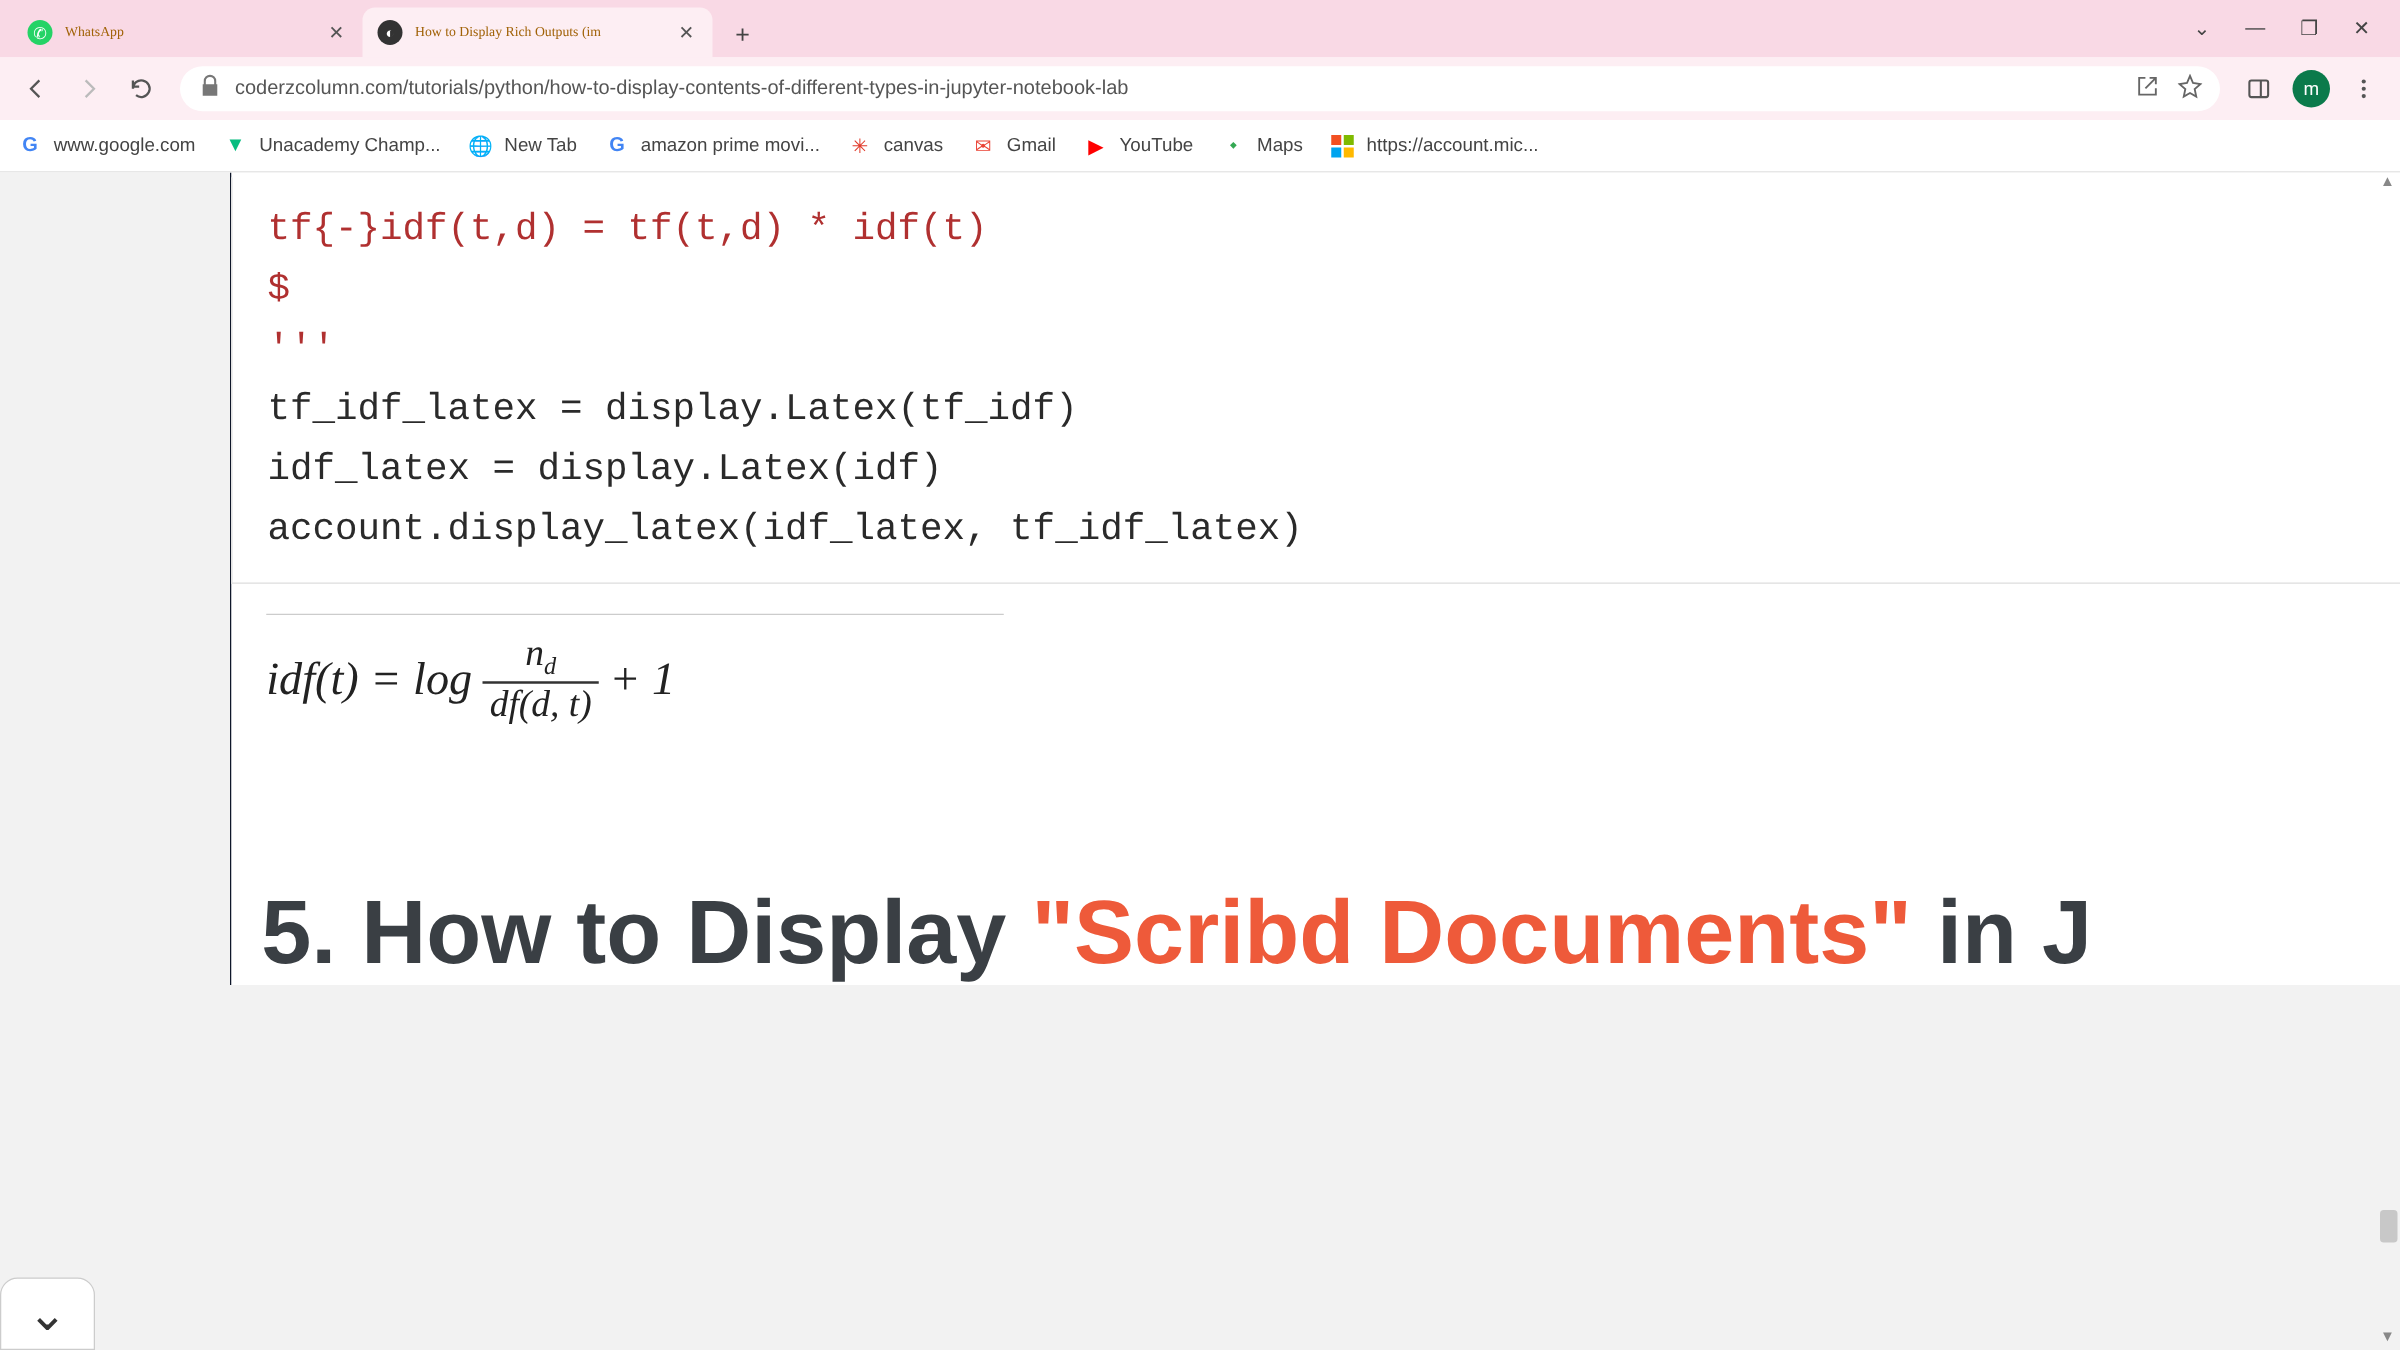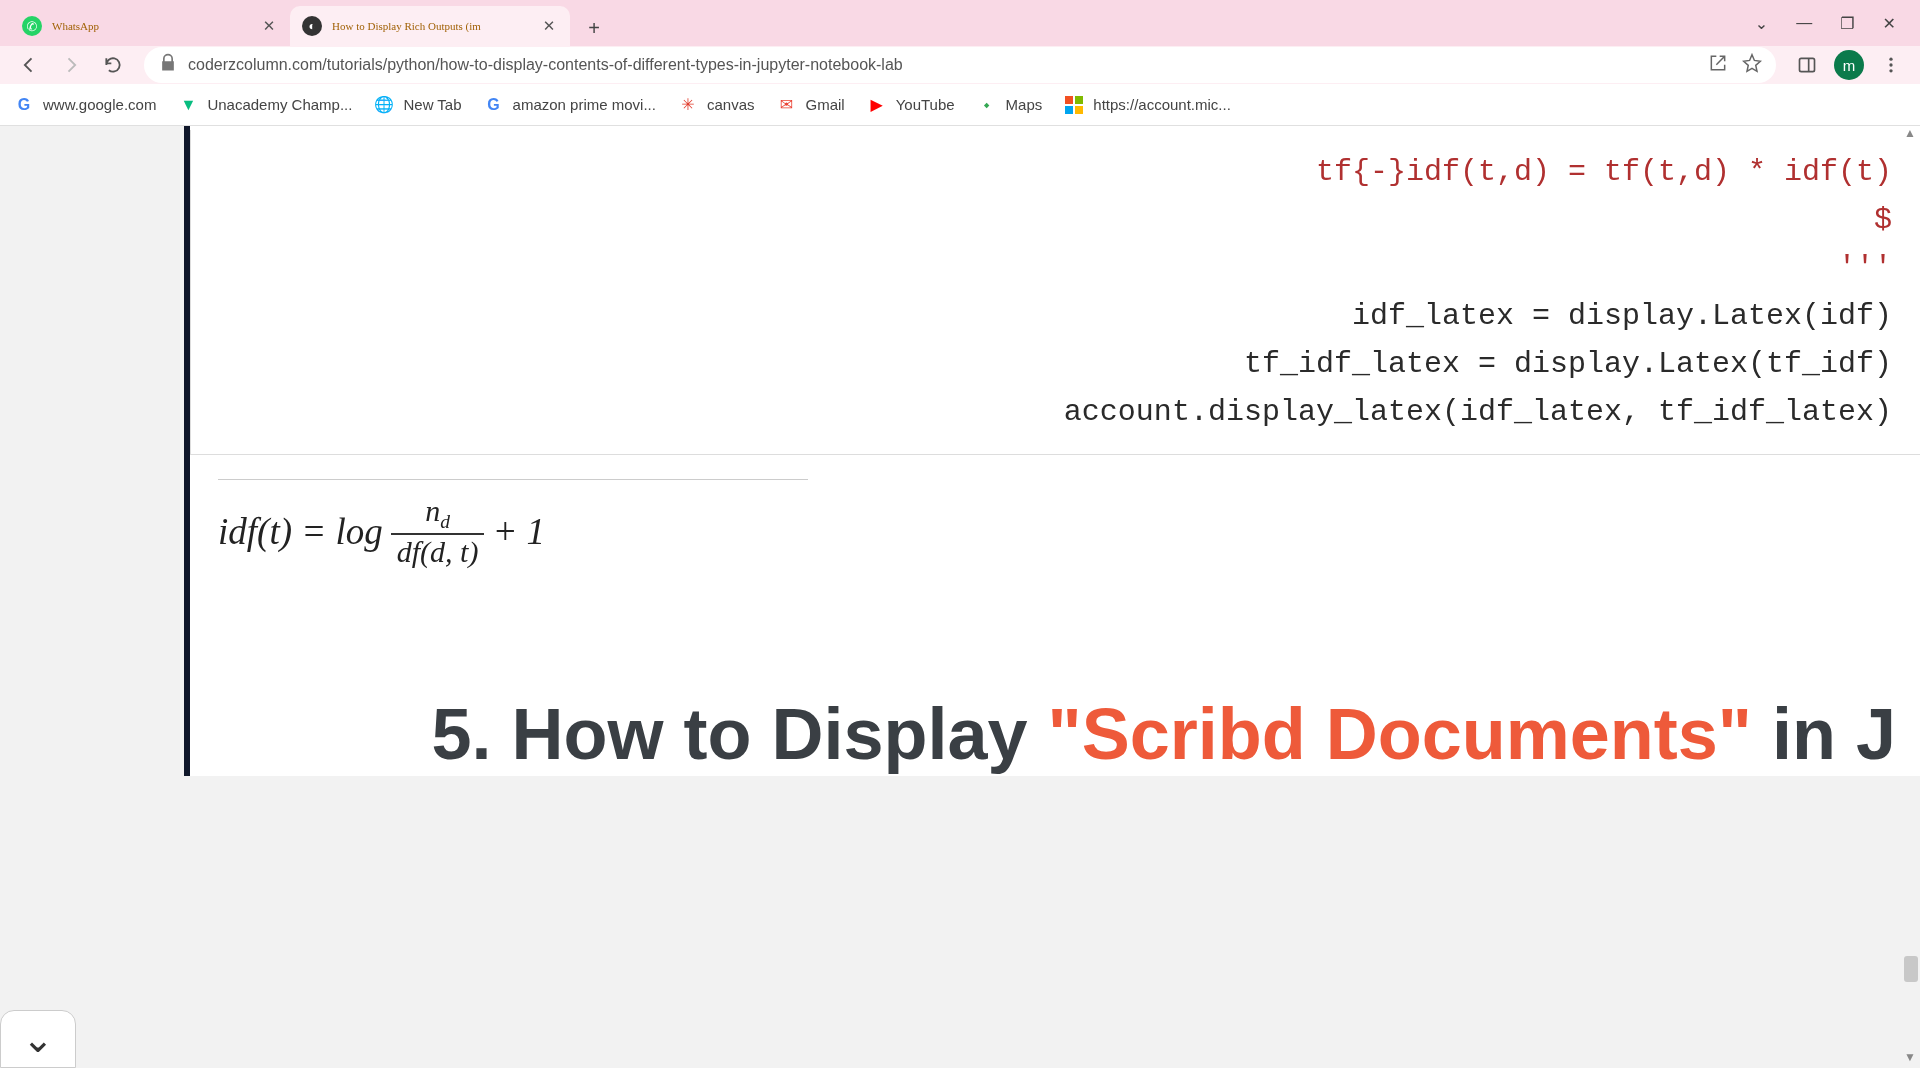--- a/index.html
+++ b/index.html
@@ -8,34 +8,34 @@
     .tab-bar { background: #f9d9e5; height: 46px; display: flex; align-items: flex-end; padding-left: 10px; }
     .tab { height: 40px; display: flex; align-items: center; padding: 0 12px; border-radius: 10px 10px 0 0; min-width: 280px; max-width: 310px; position: relative; cursor: pointer; }
     .tab.inactive { background: transparent; }
     .tab.active { background: #fdeef3; }
     .tab-favicon { width: 20px; height: 20px; margin-right: 10px; display: flex; align-items: center; justify-content: center; font-size: 16px; border-radius: 50%; }
     .tab-title { flex: 1; font-size: 11px; color: #a16207; white-space: nowrap; overflow: hidden; text-overflow: ellipsis; font-family: Liberation Serif, serif; }
     .tab-close { width: 18px; height: 18px; display: flex; align-items: center; justify-content: center; color: #555; font-size: 15px; cursor: pointer; }
     .new-tab { width: 36px; height: 36px; display: flex; align-items: center; justify-content: center; color: #444; font-size: 20px; cursor: pointer; margin-left: 6px; }
     .window-controls { position: absolute; right: 0; top: 0; height: 46px; display: flex; align-items: center; gap: 28px; padding-right: 24px; }
     .window-btn { cursor: pointer; color: #444; }
-    .nav-bar { background: #fdeef3; height: 38px; display: flex; align-items: center; padding: 0 12px; gap: 8px; }
+    .nav-bar { background: #fdeef3; height: 50px; display: flex; align-items: center; padding: 0 12px; gap: 8px; }
     .nav-icon { width: 34px; height: 34px; display: flex; align-items: center; justify-content: center; cursor: pointer; color: #555; border-radius: 50%; }
     .nav-icon.disabled { color: #aaa; cursor: default; }
     .url-bar { flex: 1; background: #fff; border-radius: 20px; height: 36px; display: flex; align-items: center; padding: 0 14px; margin: 0 6px; }
     .lock-icon { color: #666; margin-right: 10px; }
     .url-text { flex: 1; font-size: 16px; color: #555; }
     .url-actions { display: flex; gap: 14px; align-items: center; color: #666; }
     .right-nav { display: flex; align-items: center; gap: 10px; }
     .profile-badge { width: 30px; height: 30px; background: #0b7a4b; color: #fff; border-radius: 50%; display: flex; align-items: center; justify-content: center; font-size: 15px; }
     .bookmark-bar { background: #fff; height: 42px; border-bottom: 1px solid #e0e0e0; display: flex; align-items: center; padding: 0 14px; gap: 22px; }
     .bookmark-item { display: flex; align-items: center; gap: 9px; font-size: 15px; color: #444; cursor: pointer; }
     .bookmark-favicon { width: 20px; height: 20px; display: flex; align-items: center; justify-content: center; font-size: 16px; }
     .content-area { position: relative; width: 1920px; height: calc(1080px - 138px); background: #f2f2f2; overflow: hidden; }
-    .notebook { position: absolute; left: 184px; right: 0; top: 0; background: #fff; border-left: 6px solid #0f172a; padding-top: 4px; text-align: right; }
+    .notebook { position: absolute; left: 184px; right: 0; top: 0; background: #fff; border-left: 1px solid #0f172a; padding-top: 4px; }
     .left-margin { position: absolute; left: 0; top: 0; width: 184px; height: 100%; background: #f2f2f2; }
     .code-block { border: 1px solid #ddd; border-right: none; border-top: none; padding: 18px 28px; font-family: "Consolas", "Courier New", monospace; background: #fff; }
     .code-line { font-size: 30px; line-height: 1.6; white-space: pre; }
     .red-text { color: #b03030; }
     .black-text { color: #2a2a2a; }
     .output-area { padding: 24px 39px 30px 28px; }
     .output-divider { width: 590px; height: 1px; background: #ccc; margin-bottom: 14px; }
     .math-output { font-family: Georgia, "Times New Roman", serif; font-style: italic; font-size: 37px; color: #222; margin-bottom: 34px; display: flex; align-items: center; }
     .math-frac { display: inline-flex; flex-direction: column; align-items: center; margin: 0 8px; }
     .math-frac-top, .math-frac-bot { padding: 0 6px; font-size: 30px; font-style: italic; }
@@ -175,22 +175,22 @@
 
 <div class="content-area">
   <div class="left-margin"></div>
   <div class="notebook">
     <div class="code-block">
       <div class="code-line red-text">tf{-}idf(t,d) = tf(t,d) * idf(t)</div>
       <div class="code-line red-text">$</div>
       <div class="code-line red-text">'''</div>
       <div class="code-line"></div>
       <div class="code-line"></div>
+      <div class="code-line black-text">tf_idf_latex = display.Latex(tf_idf)</div>
       <div class="code-line black-text">idf_latex = display.Latex(idf)</div>
-      <div class="code-line black-text">tf_idf_latex = display.Latex(tf_idf)</div>
       <div class="code-line"></div>
       <div class="code-line black-text">account.display_latex(idf_latex, tf_idf_latex)</div>
     </div>
     <div class="output-area">
       <div class="output-divider"></div>
       <div class="math-output">
         <span>idf(t) = log</span>
         <span class="math-frac">
           <span class="math-frac-top"><span>n</span><span class="math-sub">d</span></span>
           <span class="math-frac-line"></span>

